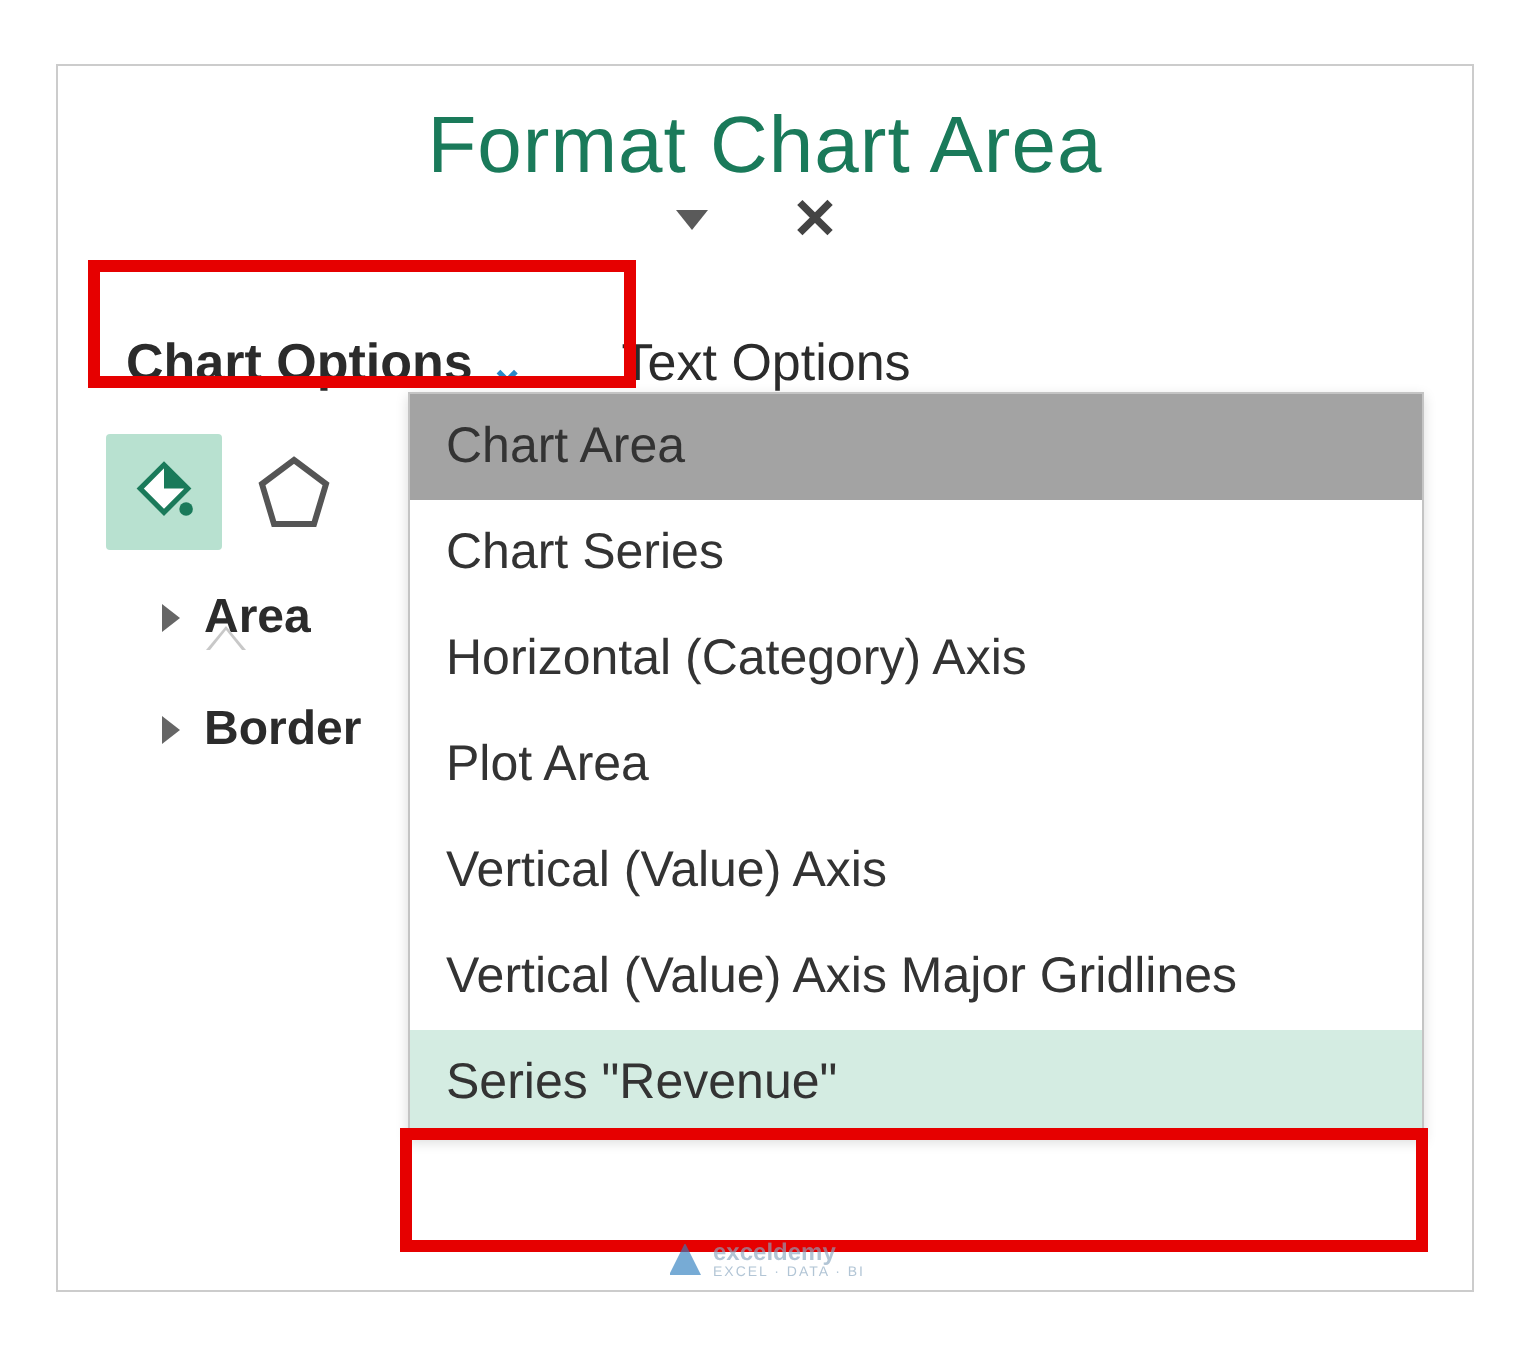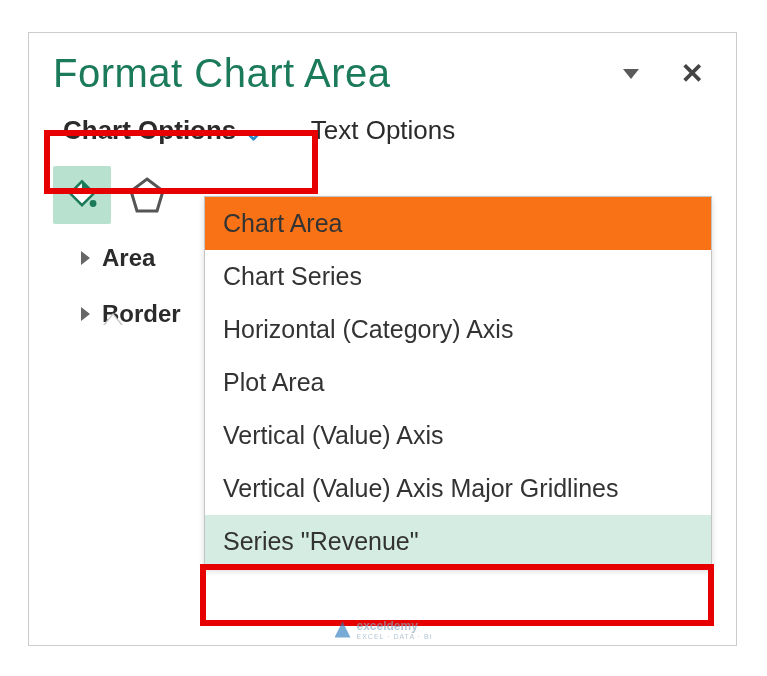--- a/index.html
+++ b/index.html
@@ -20,21 +20,22 @@
     bottom: 30px;
     border: 1px solid #ccc;
     background: #fff;
     padding: 18px 24px 0 24px;
     box-sizing: border-box;
   }
   .panel-header {
     display: flex;
     align-items: center;
     justify-content: space-between;
-    margin-bottom: 13px;
+    margin-bottom: 36px;
+    flex-direction: column;
   }
   .panel-title {
     color: #1a7a5a;
     font-size: 40px;
     font-weight: 400;
     letter-spacing: 0.5px;
   }
   .header-icons {
     display: flex;
     align-items: center;
@@ -141,21 +142,21 @@
     border: 1px solid #c4c4c4;
     box-shadow: 0 2px 6px rgba(0,0,0,0.15);
   }
   .dropdown-item {
     font-size: 25px;
     color: #333;
     padding: 12px 18px;
     cursor: pointer;
   }
   .dropdown-item.selected {
-    background: #f97316;
+    background: #a3a3a3;
   }
   .dropdown-item.hover {
     background: #d4ece2;
   }
   .highlight-red-2 {
     position: absolute;
     left: 200px;
     top: 564px;
     width: 514px;
     height: 62px;

